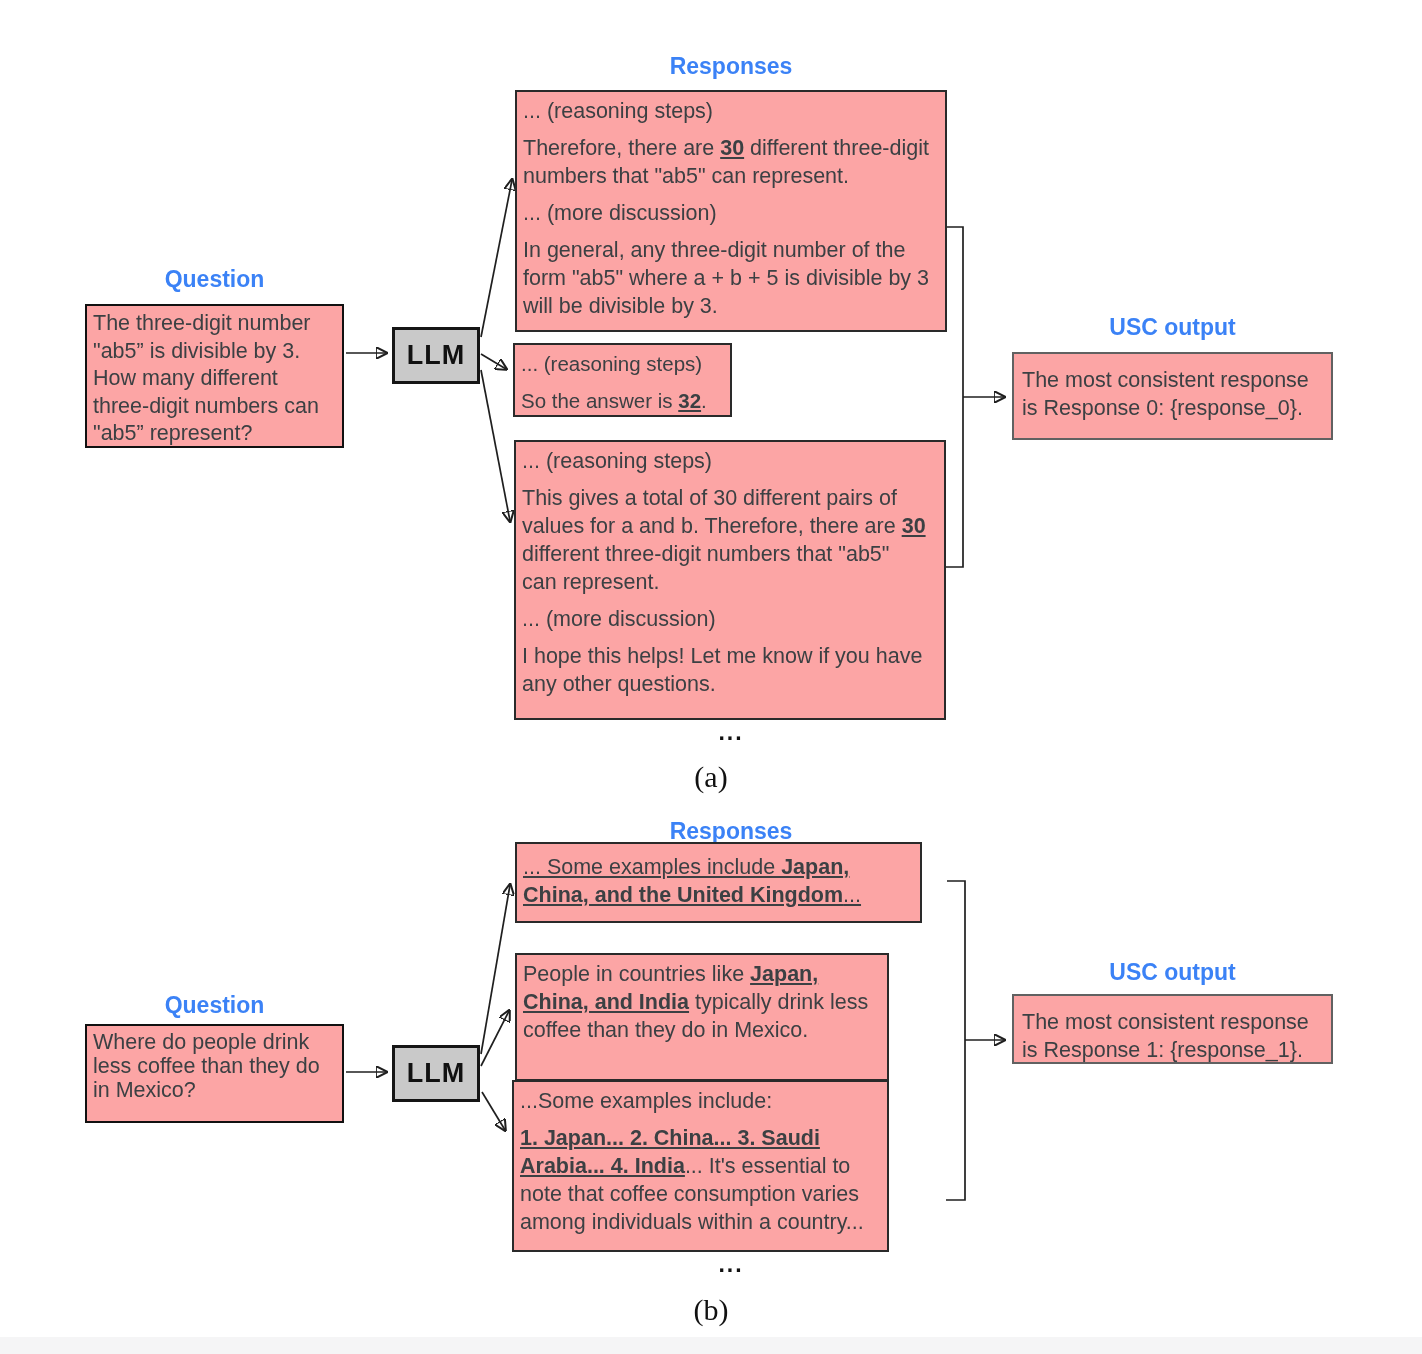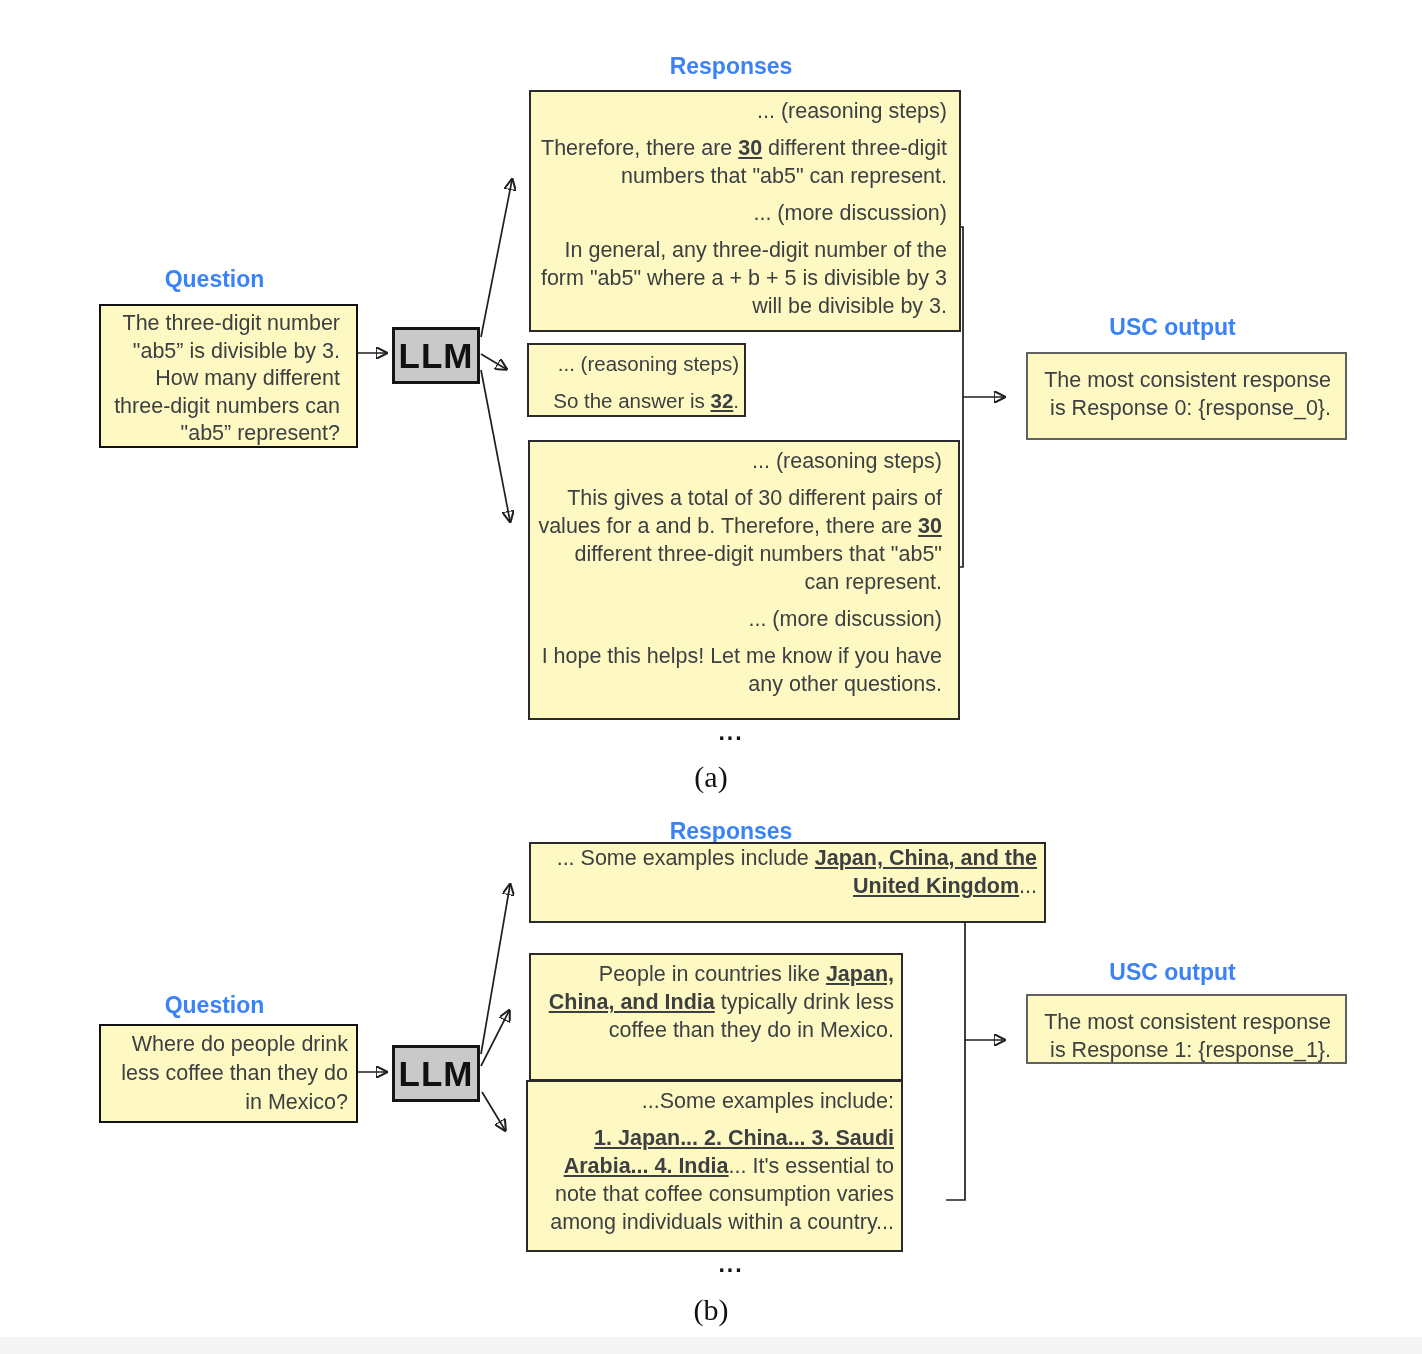--- a/index.html
+++ b/index.html
@@ -10,51 +10,51 @@
     color:var(--text,#3c4043);
   }
   .connectors { position:absolute; left:0; top:0; width:1422px; height:1354px; }
   .connectors line, .connectors path { stroke:#1f1f1f; stroke-width:1.7; fill:none; }
 
   .heading {
     position:absolute; font-weight:700; font-size:23px; line-height:26px;
     color:#3b82f6; text-align:center;
   }
   .box {
-    position:absolute; box-sizing:border-box; background:#fef9c3;
+    position:absolute; box-sizing:border-box; background:#fca5a5;
     border:2px solid #2a2a2a; font-size:21.5px; line-height:28px;
-    color:var(--text,#3c4043); padding:5px 9px 5px 6px; text-align:right;margin-left:14px;
+    color:var(--text,#3c4043); padding:5px 9px 5px 6px; text-align:left;
   }
   .box p { margin:0; }
   .box p + p { margin-top:9px; }
   .hl { font-weight:700; text-decoration:underline; text-decoration-thickness:2px; text-underline-offset:2px; }
 
   .question-box { border-width:2.5px; border-color:#111; }
   #a-qbox { left:85px;  top:304px;  width:259px; height:144px; padding:4px 16px 4px 6px; line-height:27.5px; }
-  #b-qbox { left:85px;  top:1024px; width:259px; height:99px;  padding:4px 8px 4px 6px;  line-height:29px; }
+  #b-qbox { left:85px;  top:1024px; width:259px; height:99px;  padding:4px 8px 4px 6px;  line-height:24px; }
   #a-qtitle { left:85px; top:266px; width:259px; }
   #b-qtitle { left:85px; top:992px; width:259px; }
 
   .llm {
     position:absolute; box-sizing:border-box;
     background:var(--llm-fill,#c9c9c9); border:3px solid #151515;
     display:flex; align-items:center; justify-content:center;
-    font-weight:800; font-size:35px; letter-spacing:1px; color:#111;
+    font-weight:800; font-size:27px; letter-spacing:1px; color:#111;
   }
   #a-llm { left:392px; top:327px;  width:88px; height:57px; }
   #b-llm { left:392px; top:1045px; width:88px; height:57px; }
 
   #a-rtitle { left:515px; top:53px;  width:432px; }
   #b-rtitle { left:515px; top:818px; width:432px; }
 
   #a-r1 { left:515px; top:90px;  width:432px; height:242px; padding:5px 12px 5px 6px; }
   #a-r2 { left:513px; top:343px; width:219px; height:74px;  font-size:20.5px; padding:5px 5px 5px 6px; }
   #a-r3 { left:514px; top:440px; width:432px; height:280px; padding:5px 16px 5px 6px; }
 
-  #b-r1 { left:515px; top:842px;  width:517px; height:81px;  padding:0 7px 5px 6px; }
+  #b-r1 { left:515px; top:842px;  width:407px; height:81px;  padding:9px 7px 5px 6px;text-decoration:underline; }
   #b-r2 { left:515px; top:953px;  width:374px; height:128px; padding:5px 7px 5px 6px; }
   #b-r3 { left:512px; top:1080px; width:377px; height:172px; padding:5px 7px 5px 6px; }
 
   .ellipsis {
     position:absolute; text-align:center; font-weight:800; font-size:23px;
     letter-spacing:2px; color:#111; line-height:24px;
   }
   #a-ell { left:515px; top:720px;  width:432px; }
   #b-ell { left:515px; top:1252px; width:432px; }
 

